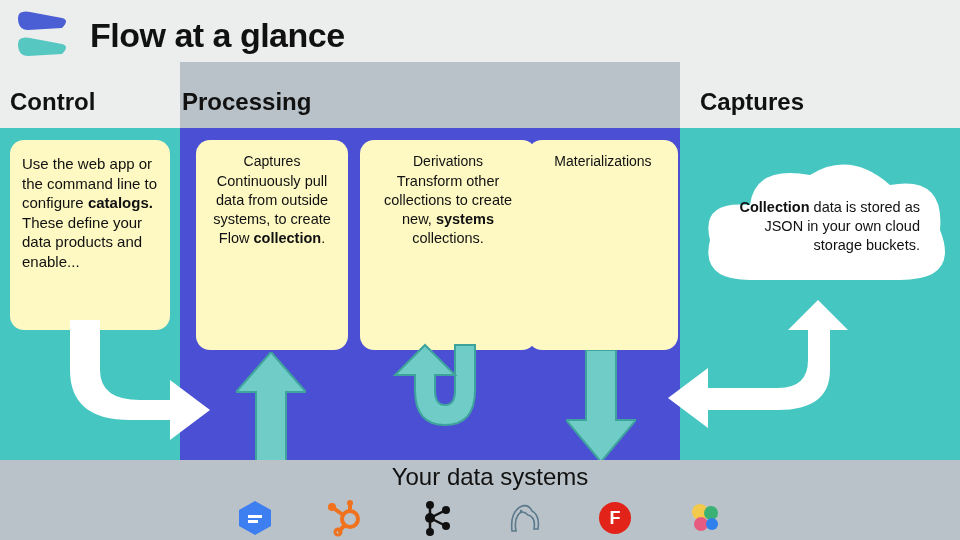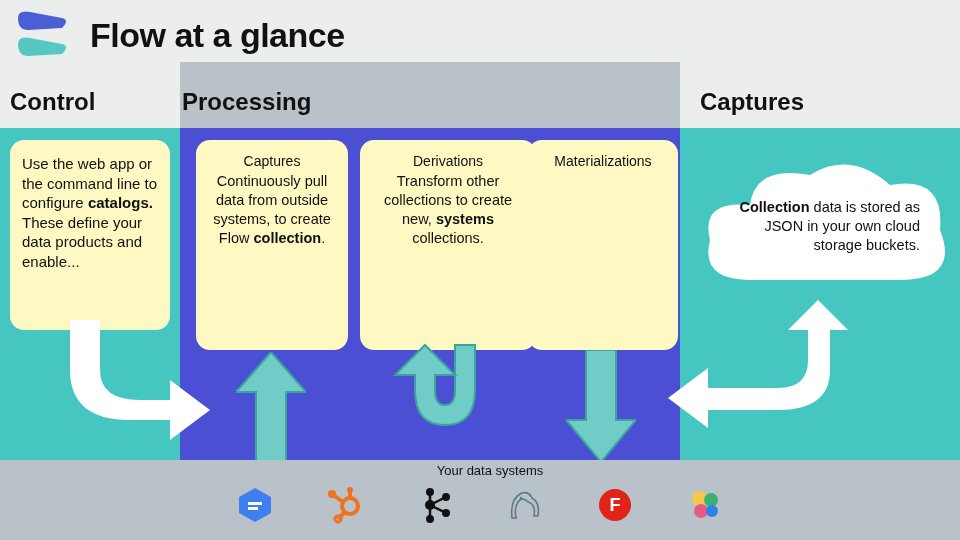--- a/index.html
+++ b/index.html
@@ -26,21 +26,21 @@
   .proc-back { position:absolute; left:180px; top:62px; width:500px; height:398px; background:#b9c2c8; }
 
   
   .band { position:absolute; left:0; top:128px; width:960px; height:332px; background:#45c6c1; }
 
   
   .proc { position:absolute; left:180px; top:128px; width:500px; height:332px; background:#4a4fd3; }
 
   
   .bottom { position:absolute; left:0; top:460px; width:960px; height:80px; background:#b9c2c8; text-align:center; }
-  .bottom h3 { font-size:13px; font-weight:400; color:#111; margin-top:3px;padding-left:20px; }
+  .bottom h3 { font-size:24px; font-weight:400; color:#111; margin-top:3px;padding-left:20px; }
   .sys-icons { display:flex; justify-content:center; gap:52px; margin-top:6px; align-items:center; height:42px; }
 
   
   .card { position:absolute; background:#fef9c3; border-radius:14px; padding:12px 14px; font-size:14.5px; line-height:1.3; color:#111; text-align:center; }
   .card h4 { font-size:14px; font-weight:400; margin-bottom:2px; }
   .card b { font-weight:700; }
 
   .card.control { left:10px; top:140px; width:160px; height:190px; text-align:left; font-size:15px; padding:14px 12px; }
   .card.captures { left:196px; top:140px; width:152px; height:210px; }
   .card.derivations { left:360px; top:140px; width:176px; height:210px; }

